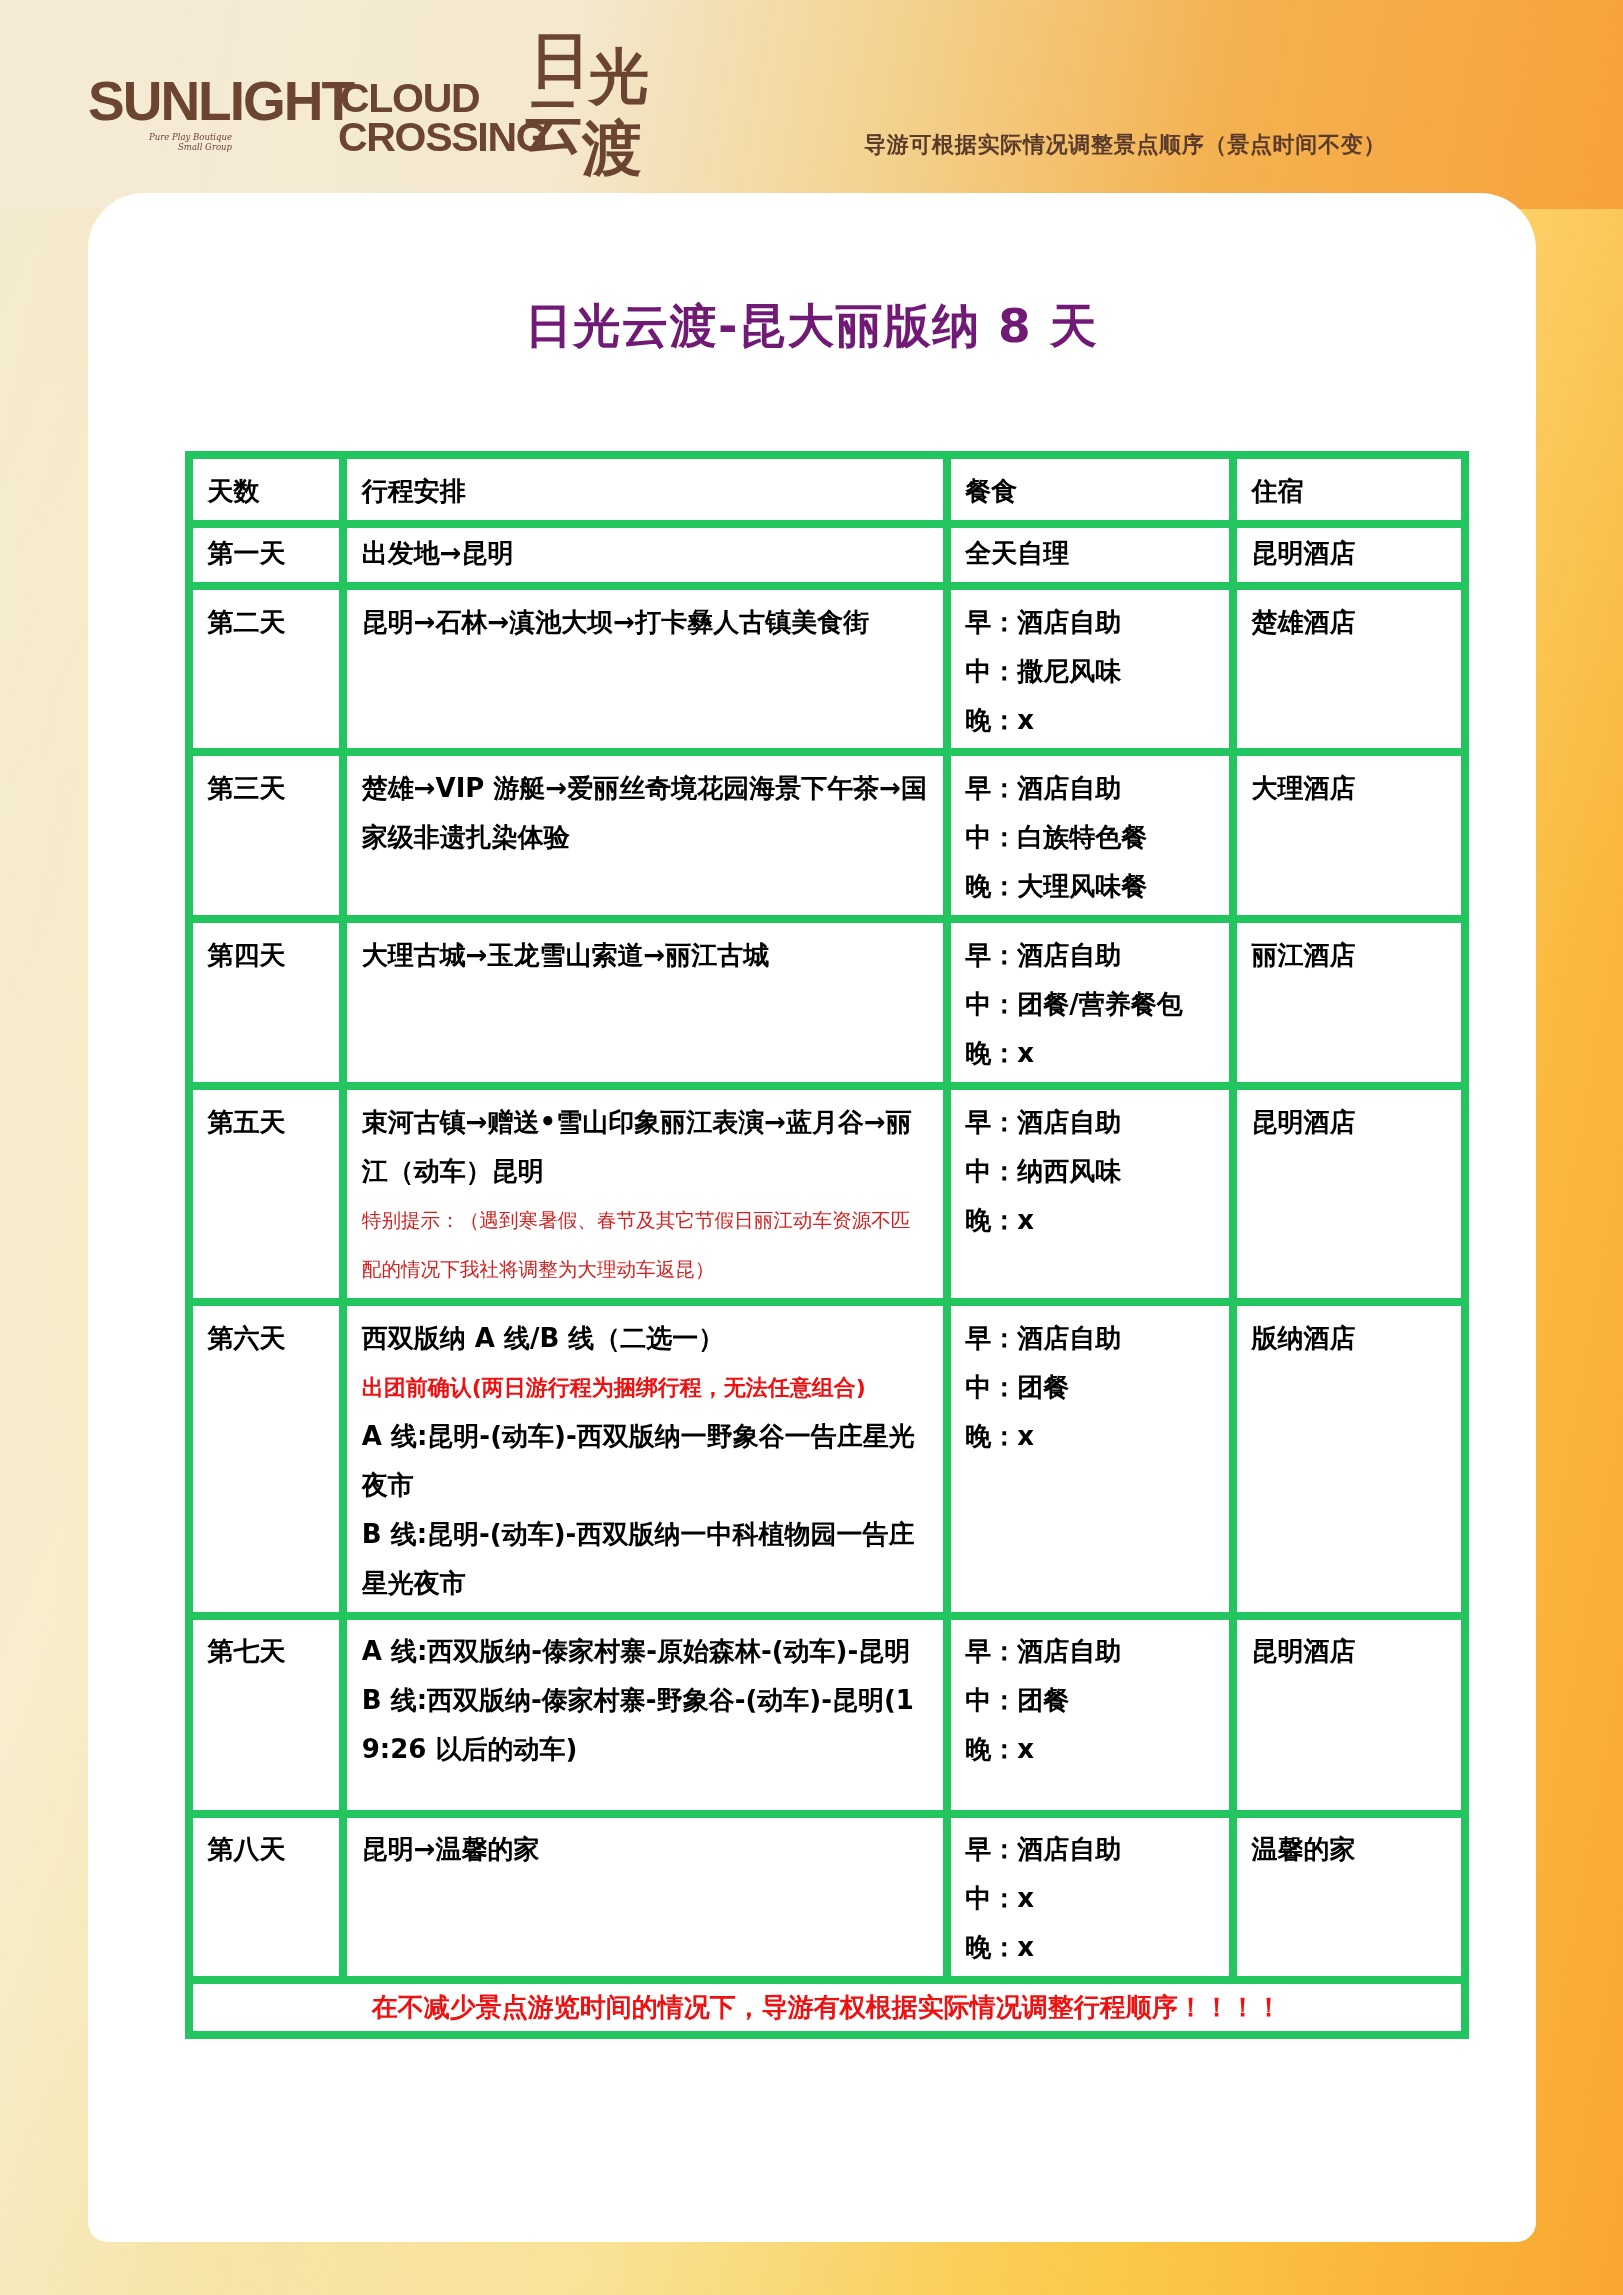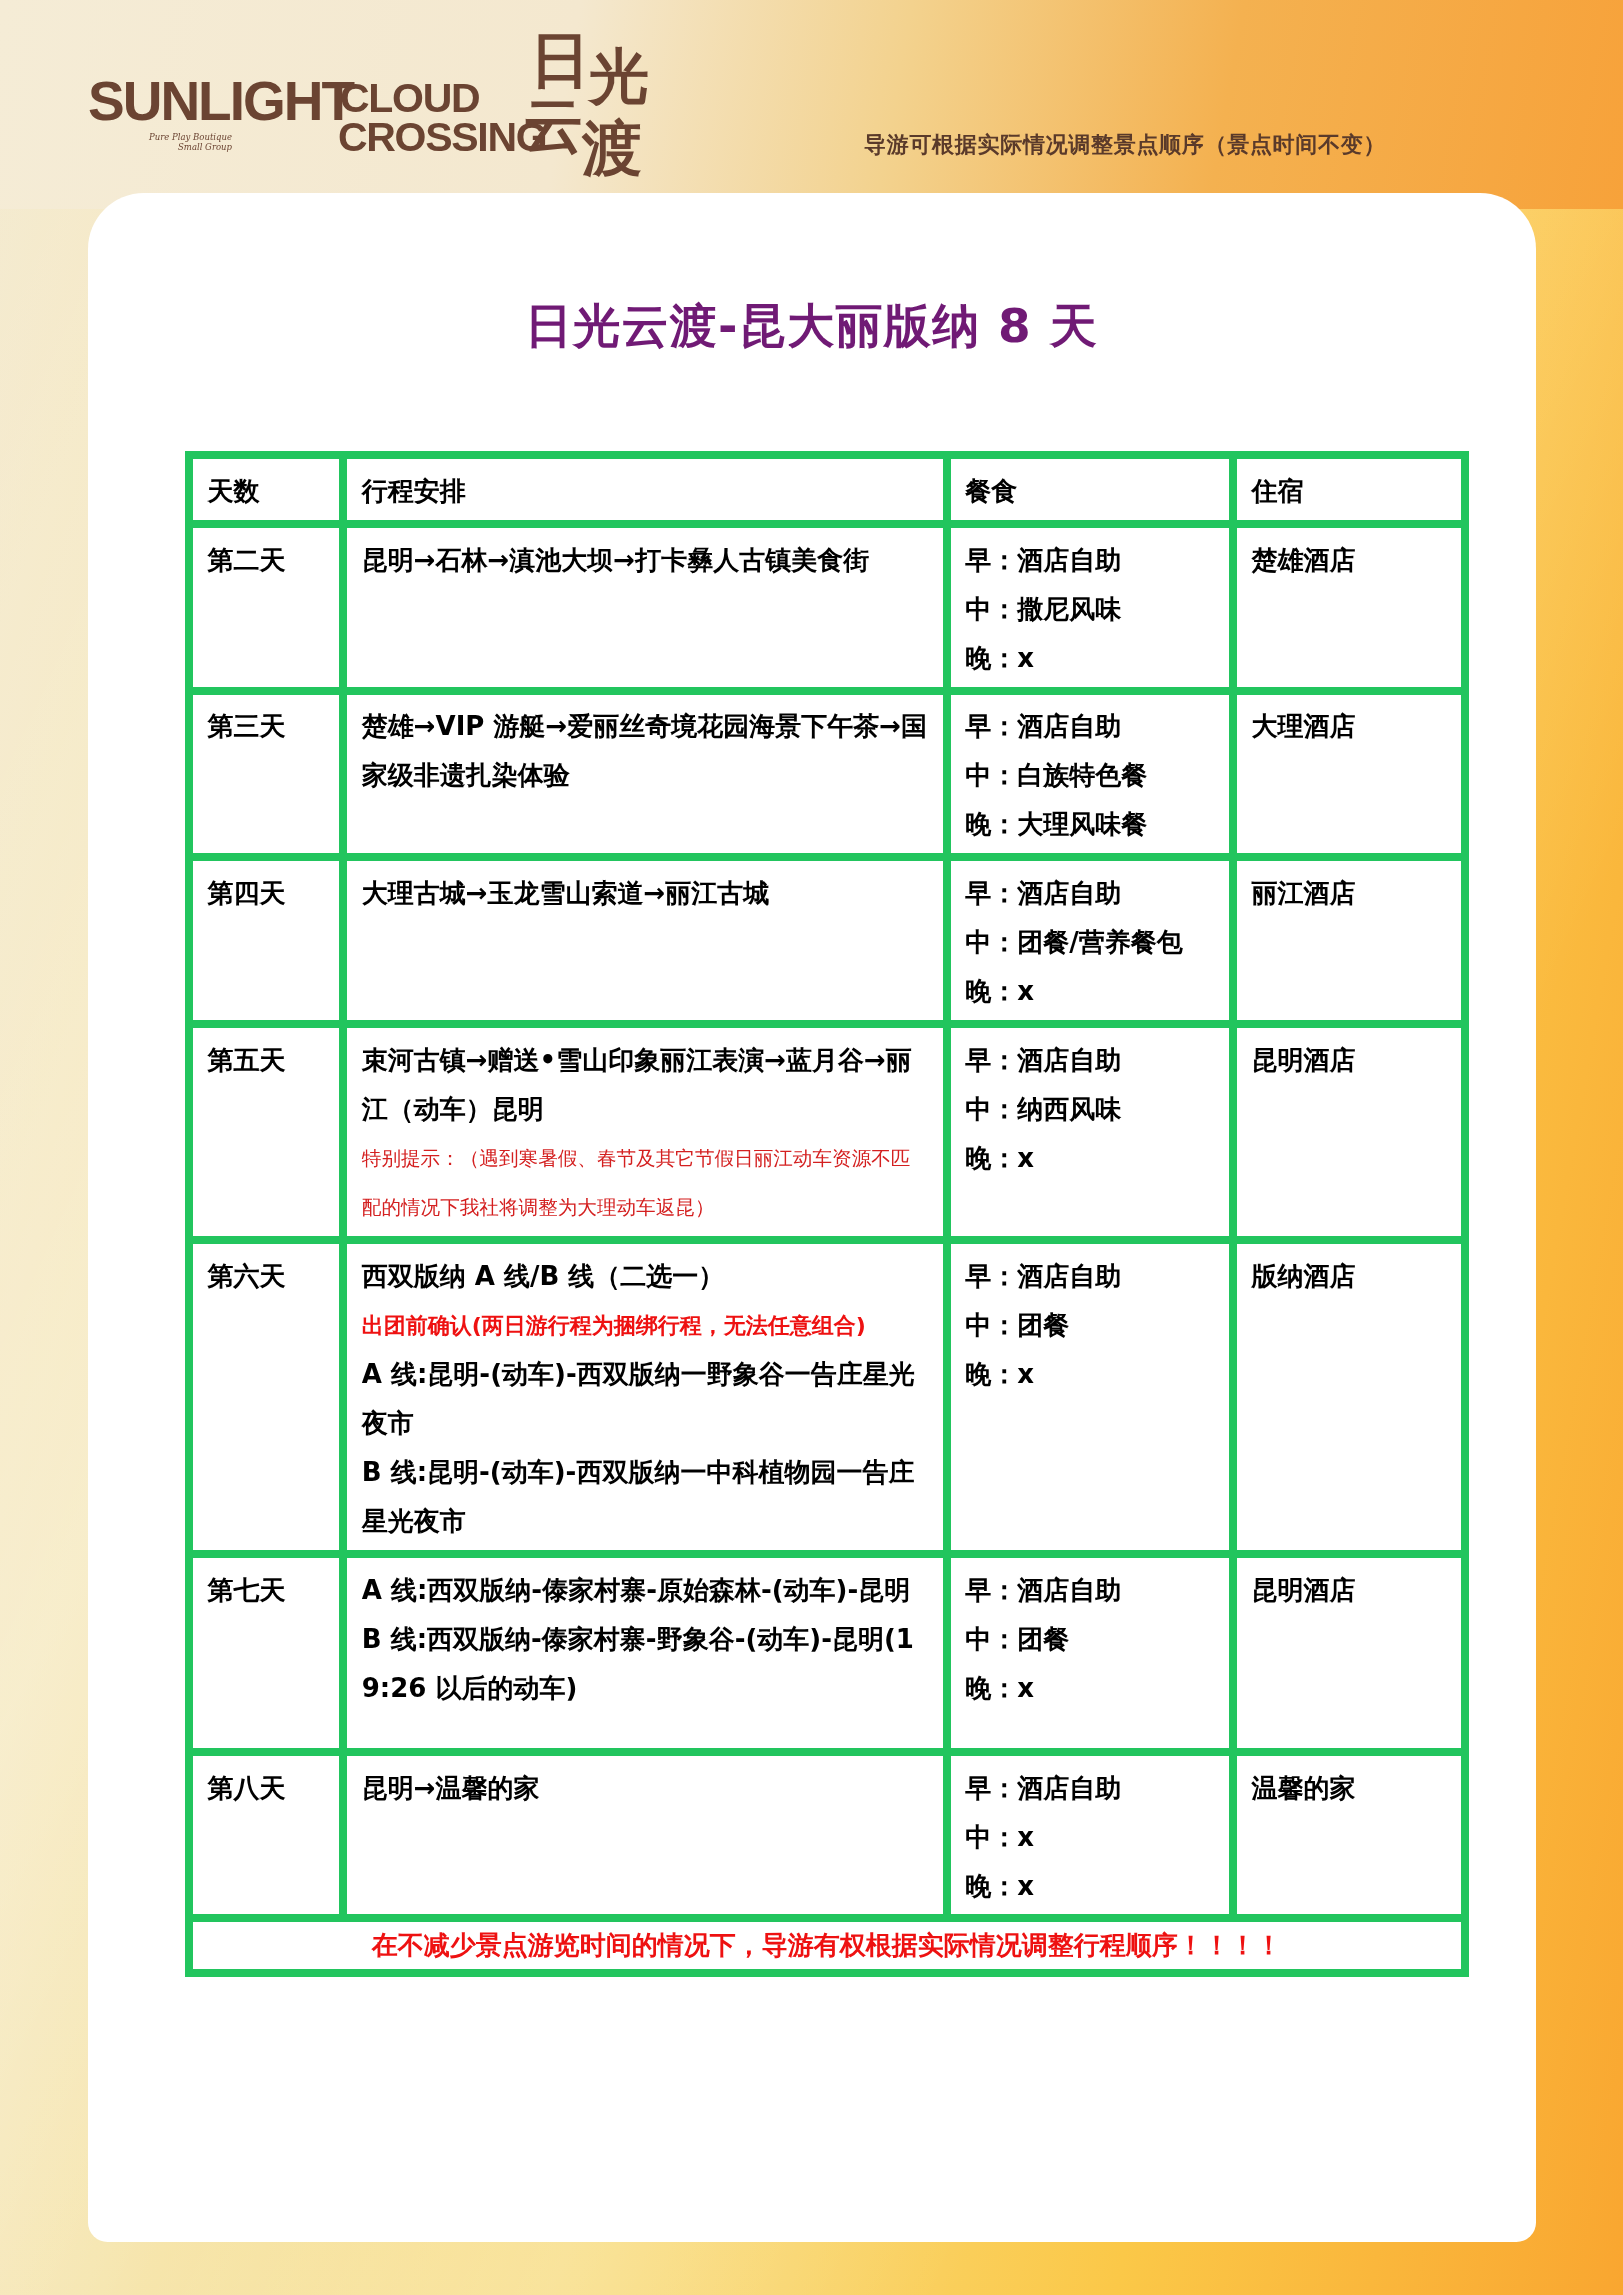--- a/index.html
+++ b/index.html
@@ -101,20 +101,30 @@
 
 <table class="itin">
   <tbody>
       <tr class="row-head">
     <td class="c1">天数</td>
     <td class="c2">行程安排</td>
     <td class="c3">餐食</td>
     <td class="c4">住宿</td>
   </tr>
 
+  <tr style="height:50px">
+    <td class="c1" style="padding-top:0;line-height:50px">第一天</td>
+    <td class="c2" style="padding-top:0;line-height:50px">
+      <span class="line">出发地→昆明</span>
+    </td>
+    <td class="c3" style="padding-top:0;line-height:50px">
+      <span class="line">全天自理</span>
+    </td>
+    <td class="c4" style="padding-top:0;line-height:50px">昆明酒店</td>
+  </tr>
 
   <tr style="height:148px">
     <td class="c1">第二天</td>
     <td class="c2">
       <span class="wrap">昆明→石林→滇池大坝→打卡彝人古镇美食街</span>
     </td>
     <td class="c3">
       <span class="line">早：酒店自助</span>
       <span class="line">中：撒尼风味</span>
       <span class="line">晚：x</span>

